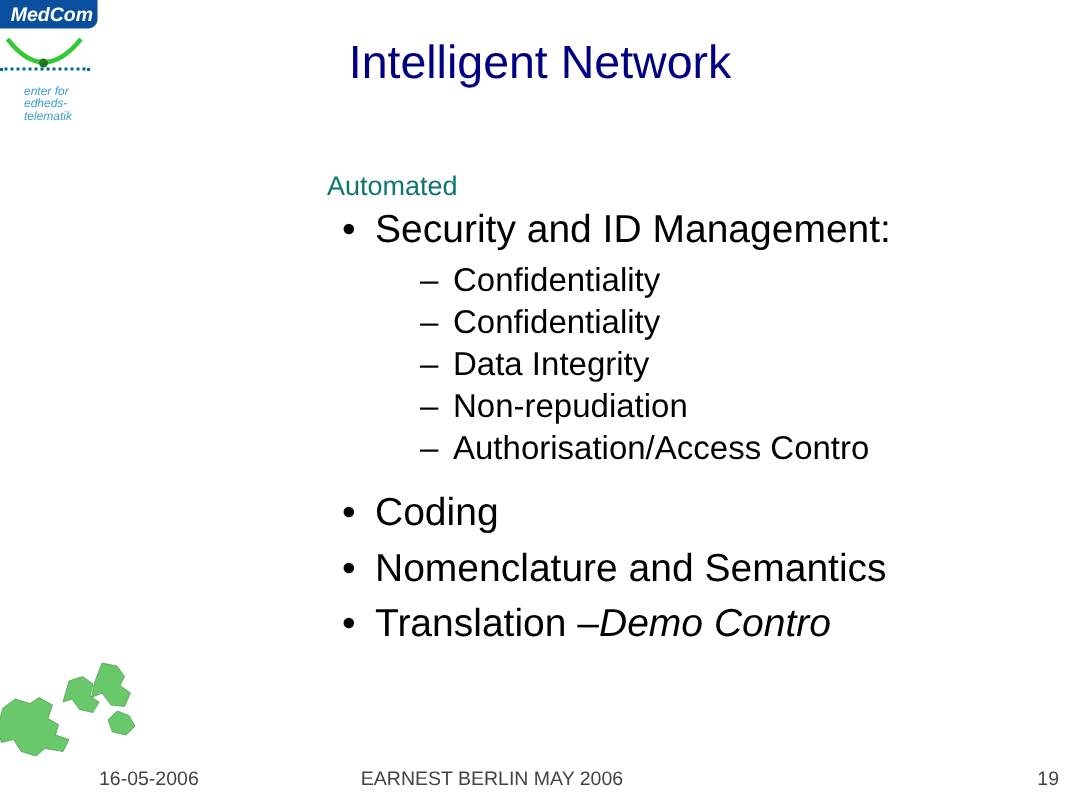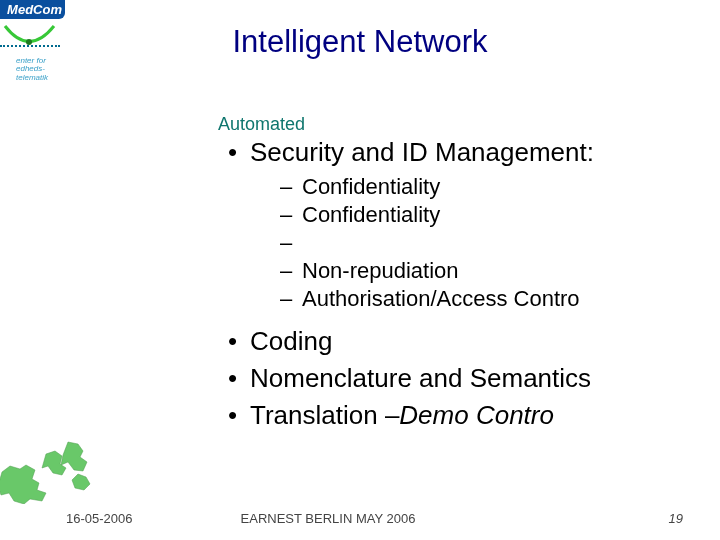--- a/index.html
+++ b/index.html
@@ -119,23 +119,22 @@
   }
   .footer-center {
     position: absolute;
     left: 0;
     width: 656px;
     text-align: center;
     bottom: 0;
   }
   .footer-page {
     position: absolute;
-    right: 37px;
+    right: 14px;
     bottom: 0;
-    font-style: italic;
   }
   .decor-map {
     position: absolute;
     left: 0;
     bottom: 36px;
     width: 100px;
     height: 70px;
   }
 </style>
 </head>
@@ -177,20 +176,21 @@
     <div class="bullet-l2">
       <span class="dash">–</span>
       <span>Confidentiality</span>
     </div>
     <div class="bullet-l2">
       <span class="dash">–</span>
       <span>Confidentiality</span>
     </div>
     <div class="bullet-l2">
       <span class="dash">–</span>
+      <span>Data Integrity</span>
     </div>
     <div class="bullet-l2">
       <span class="dash">–</span>
       <span>Non-repudiation</span>
     </div>
     <div class="bullet-l2">
       <span class="dash">–</span>
       <span>Authorisation/Access Contro</span>
     </div>
   </div>

